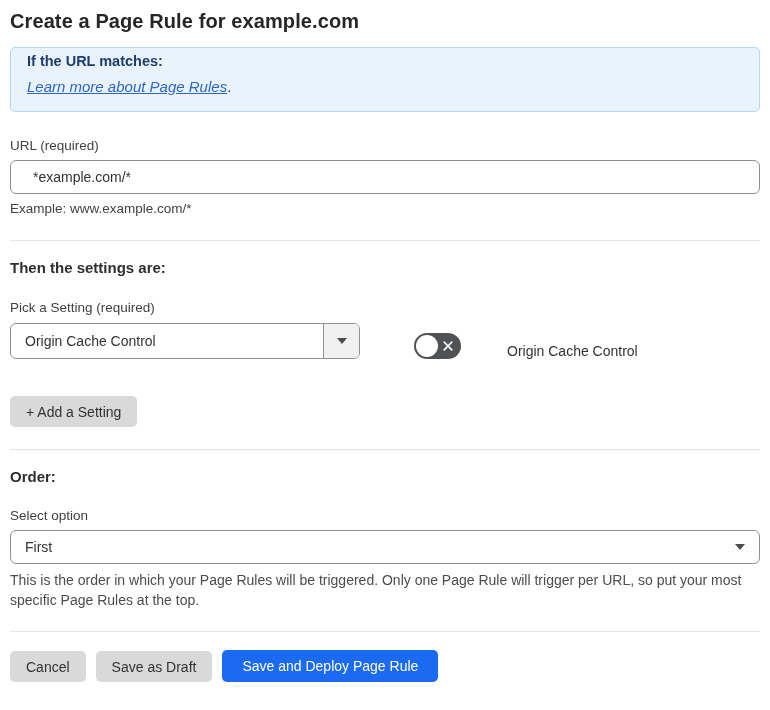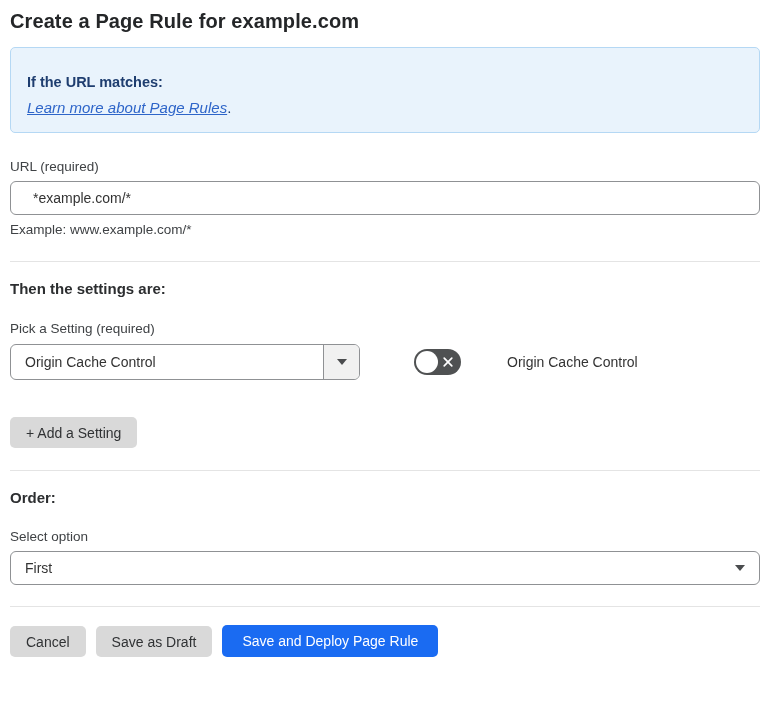--- a/index.html
+++ b/index.html
@@ -16,21 +16,21 @@
   h1.page-title {
     font-size: 20px; line-height: 30px; font-weight: bold; color: #242628;
     letter-spacing: .1px;
   }
 
   .info-box {
     margin-top: 11px;
     background: var(--info-bg, #e9f3fc);
     border: 1px solid var(--info-border, #b5d8f4);
     border-radius: 5px;
-    padding: 22px 16px 12px 16px;
+    padding: 1px 16px 12px 16px;
     color: var(--info-text, #1e3d6f);
     font-size: 15px; line-height: 25px;
   }
   .info-box .info-heading { font-weight: bold; font-size: 14.5px; }
   .info-box a.info-link {
     color: var(--link-blue, #2e65c9);
     text-decoration: underline;
     cursor: pointer;
     font-style: italic;
   }
@@ -43,21 +43,21 @@
     background: #fff; padding: 0 22px;
     font-family: "Liberation Sans", "DejaVu Sans", sans-serif;
     font-size: 14px; color: #333;
   }
   .helper-text { margin-top: 5px; font-size: 13.5px; color: #3f4245; line-height: 19px; }
 
   hr.divider { border: none; border-top: 1px solid #e4e4e4; margin-top: 22px; }
 
   h2.section-heading { margin-top: 16px; font-size: 15px; font-weight: bold; color: #2c2e30; line-height: 22px; }
 
-  .setting-row { margin-top: 5px; display: flex; align-items: center; gap: 32px; }
+  .setting-row { margin-top: 5px; display: flex; align-items: flex-end; gap: 32px; }
 
   .select-box {
     height: 36px; background: #fff;
     border: 1px solid #8f9194; border-radius: 6px;
     display: flex; align-items: center;
     font-size: 14px; color: #333;
     cursor: pointer; position: relative;
   }
   .select-box .select-value { padding: 0 14px; flex: 1; }
   .setting-select { width: 350px; }
@@ -154,20 +154,21 @@
 
   <h2 class="section-heading">Order:</h2>
 
   <div class="field-label" style="margin-top:18px;">Select option</div>
 
   <div class="select-box order-select" style="margin-top:4px;">
     <span class="select-value">First</span>
     <span class="caret-down"></span>
   </div>
 
+  <div class="order-helper">This is the order in which your Page Rules will be triggered. Only one Page Rule will trigger per URL, so put your most specific Page Rules at the top.</div>
 
   <hr class="divider" style="margin-top:21px;">
 
   <div class="footer-actions">
     <button class="btn-gray">Cancel</button>
     <button class="btn-gray">Save as Draft</button>
     <button class="btn-primary">Save and Deploy Page Rule</button>
   </div>
 
 </div>

